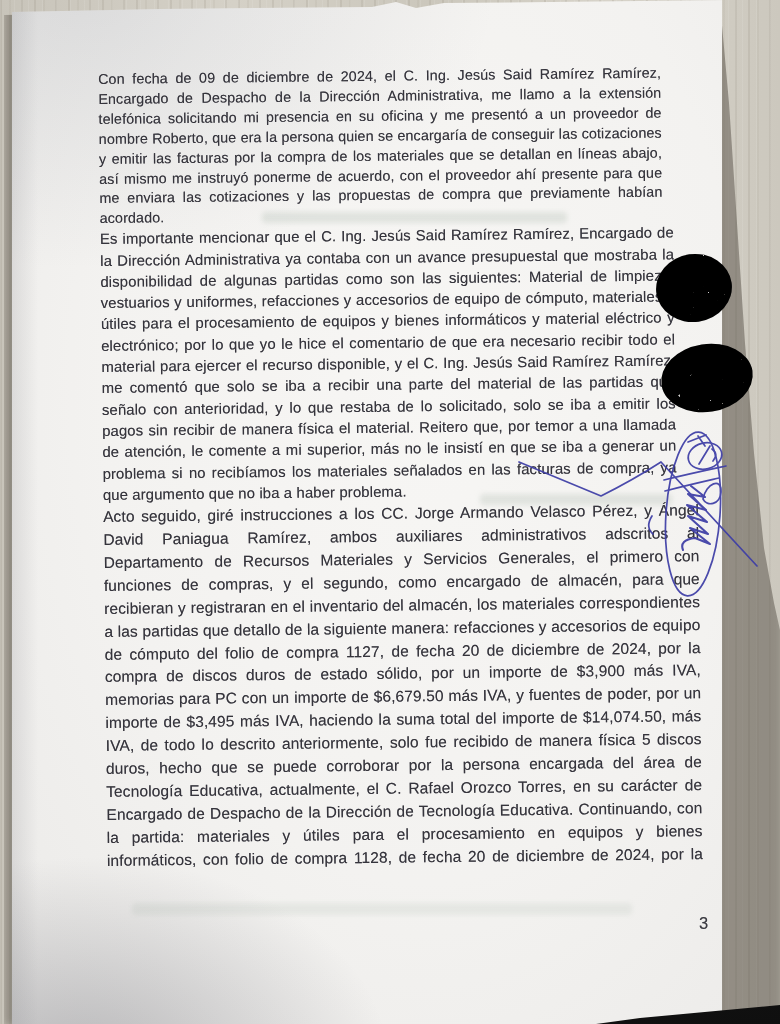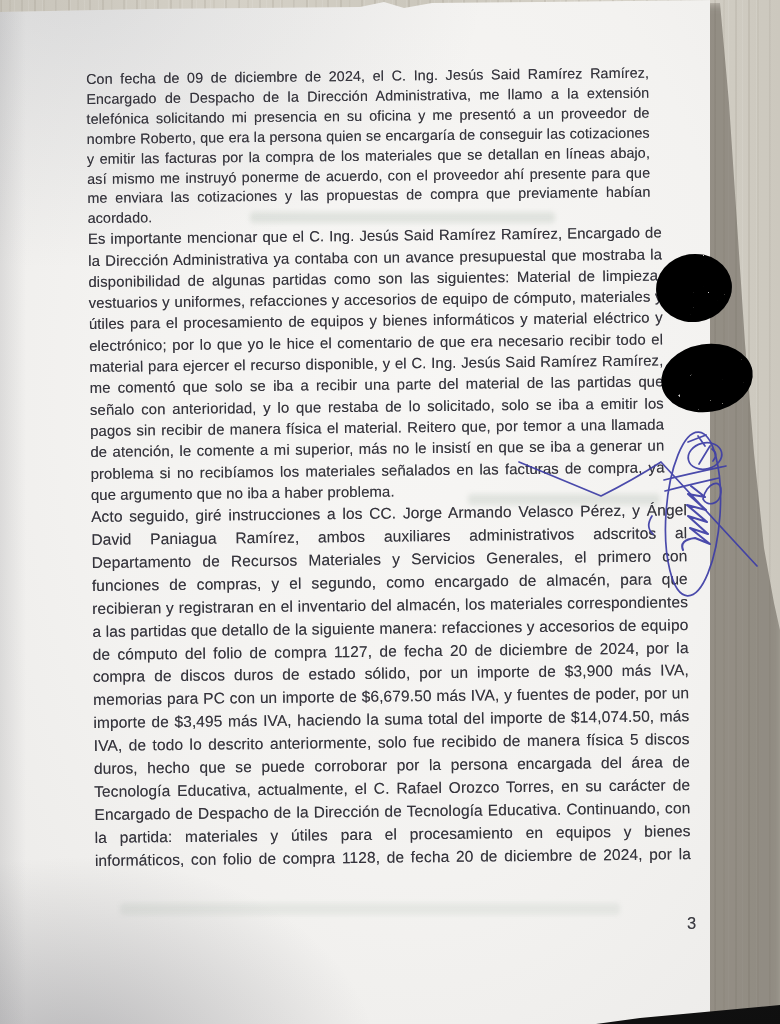--- a/index.html
+++ b/index.html
@@ -21,21 +21,21 @@
   
   .paper-shadow{
     position:absolute;left:4px;top:3px;width:780px;height:1024px;
     background:rgba(74,67,57,0.45);
     clip-path:polygon(0px 12px,150px 9px,360px 7px,384px 2px,404px 8px,432px 3px,540px 2px,716px 0px,
       725px 100px,733px 220px,741px 340px,750px 450px,760px 545px,770px 600px,780px 645px,
       780px 1024px,0px 1024px);
     filter:blur(5px);
   }
   .paper{
-    position:absolute;left:0;top:0;width:710px;height:1024px;
+    position:absolute;left:12px;top:0;width:710px;height:1024px;
     background:
       radial-gradient(ellipse at 58% 38%, #f7f6f4 0%, #f3f2f0 55%, #ebeae8 100%);
     clip-path:polygon(0px 12px,150px 9px,360px 7px,384px 2px,404px 8px,432px 3px,540px 2px,716px 0px,
       725px 100px,733px 220px,741px 340px,750px 450px,760px 545px,770px 600px,780px 645px,
       780px 1024px,0px 1024px);
   }
   .shade-topleft{
     position:absolute;left:-120px;top:-140px;width:620px;height:420px;
     background:radial-gradient(ellipse at 30% 30%, rgba(142,146,155,0.22), rgba(142,146,155,0) 68%);
     pointer-events:none;

